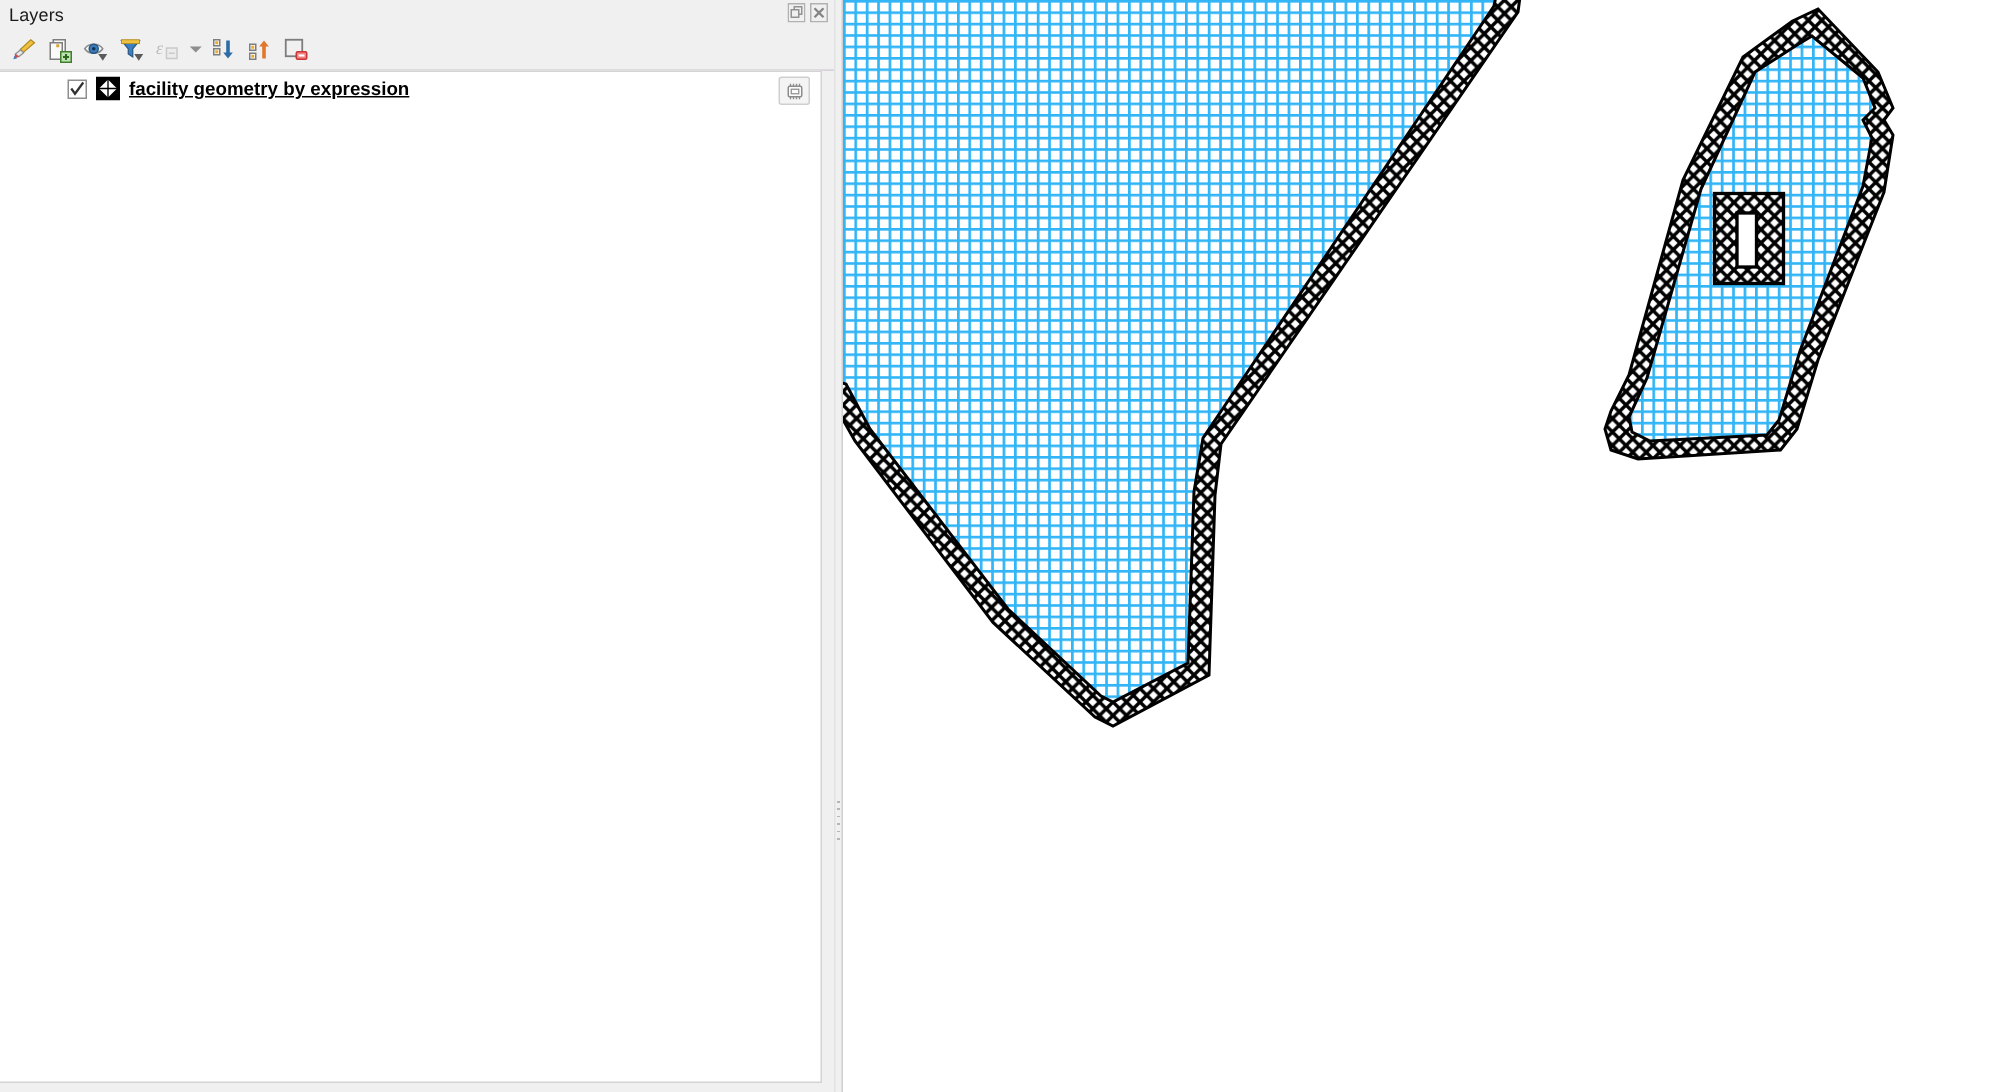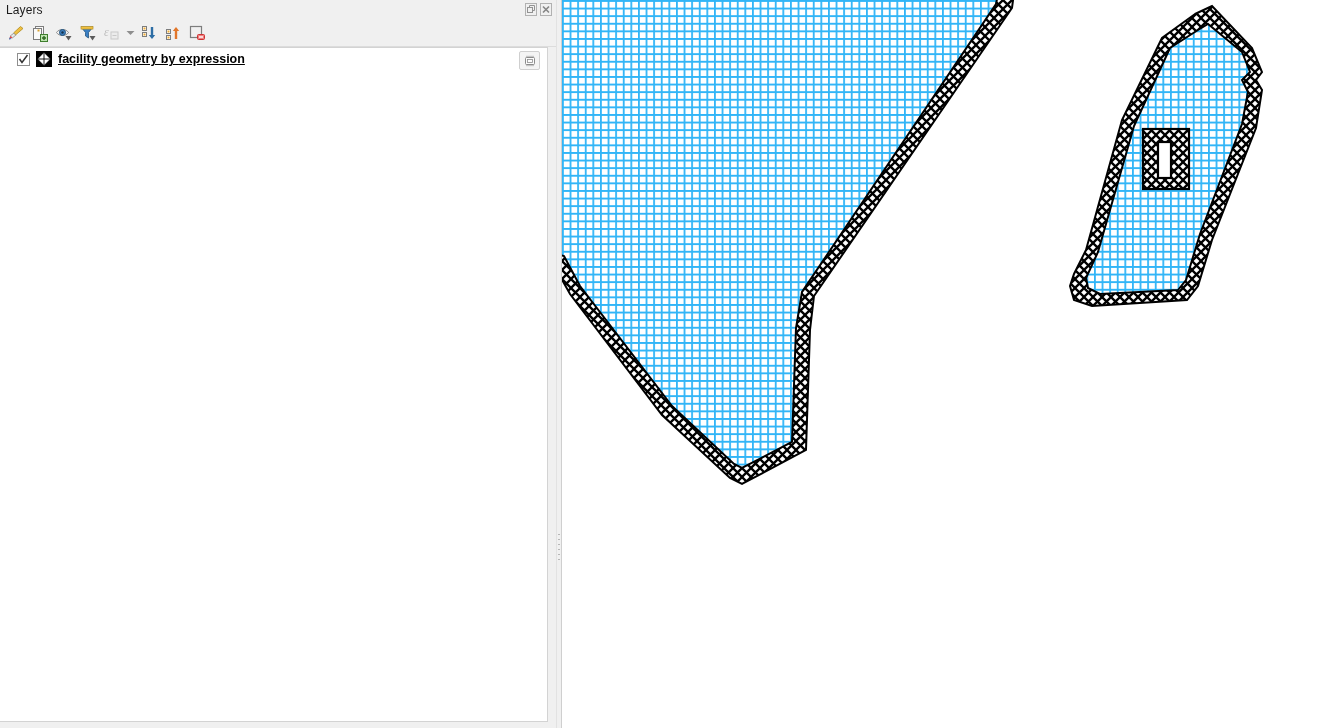--- a/index.html
+++ b/index.html
@@ -111,20 +111,21 @@
     box-sizing: border-box;
     overflow: hidden;
   }
   .layer-row {
     display: flex;
     align-items: center;
     height: 22px;
     padding-left: 17px;
     position: relative;
     gap: 6px;
+    margin-left: 28px;
   }
   .lcheck {
     width: 13px;
     height: 13px;
     border: 1px solid #8f8f8f;
     background: #fff;
     box-sizing: border-box;
     position: relative;
     flex: 0 0 auto;
   }

